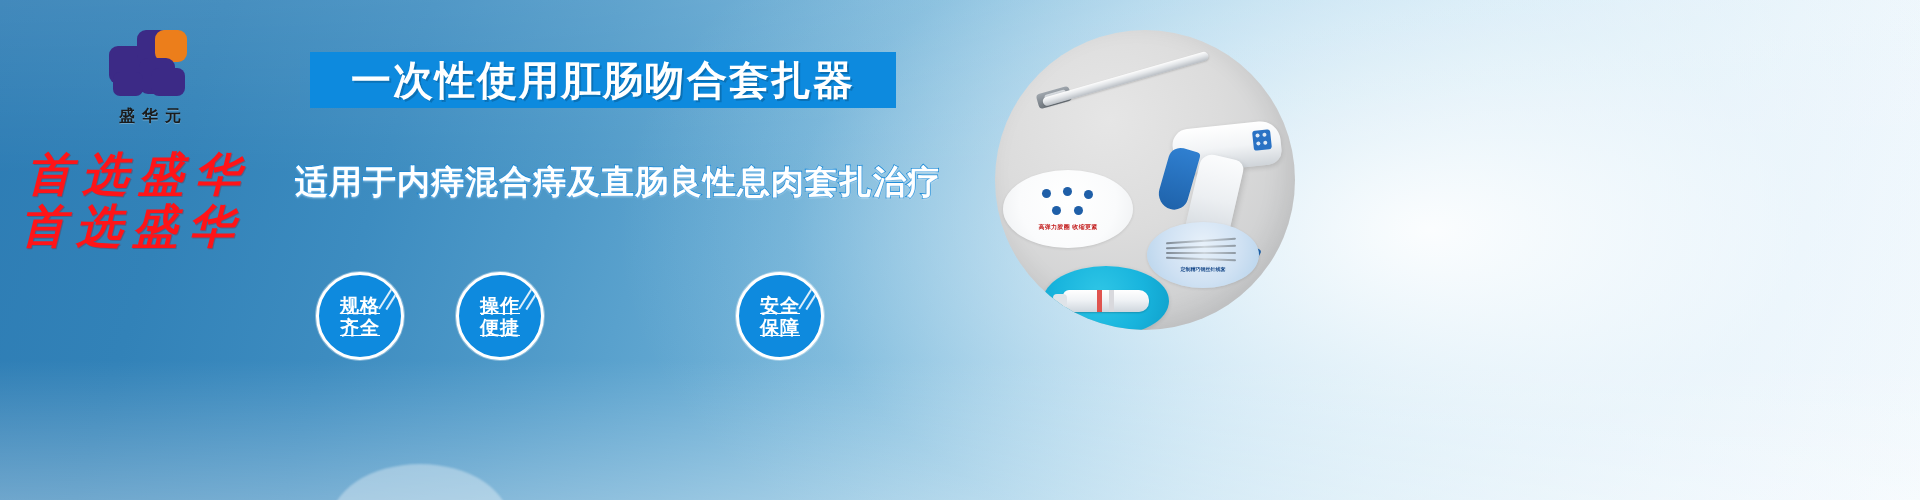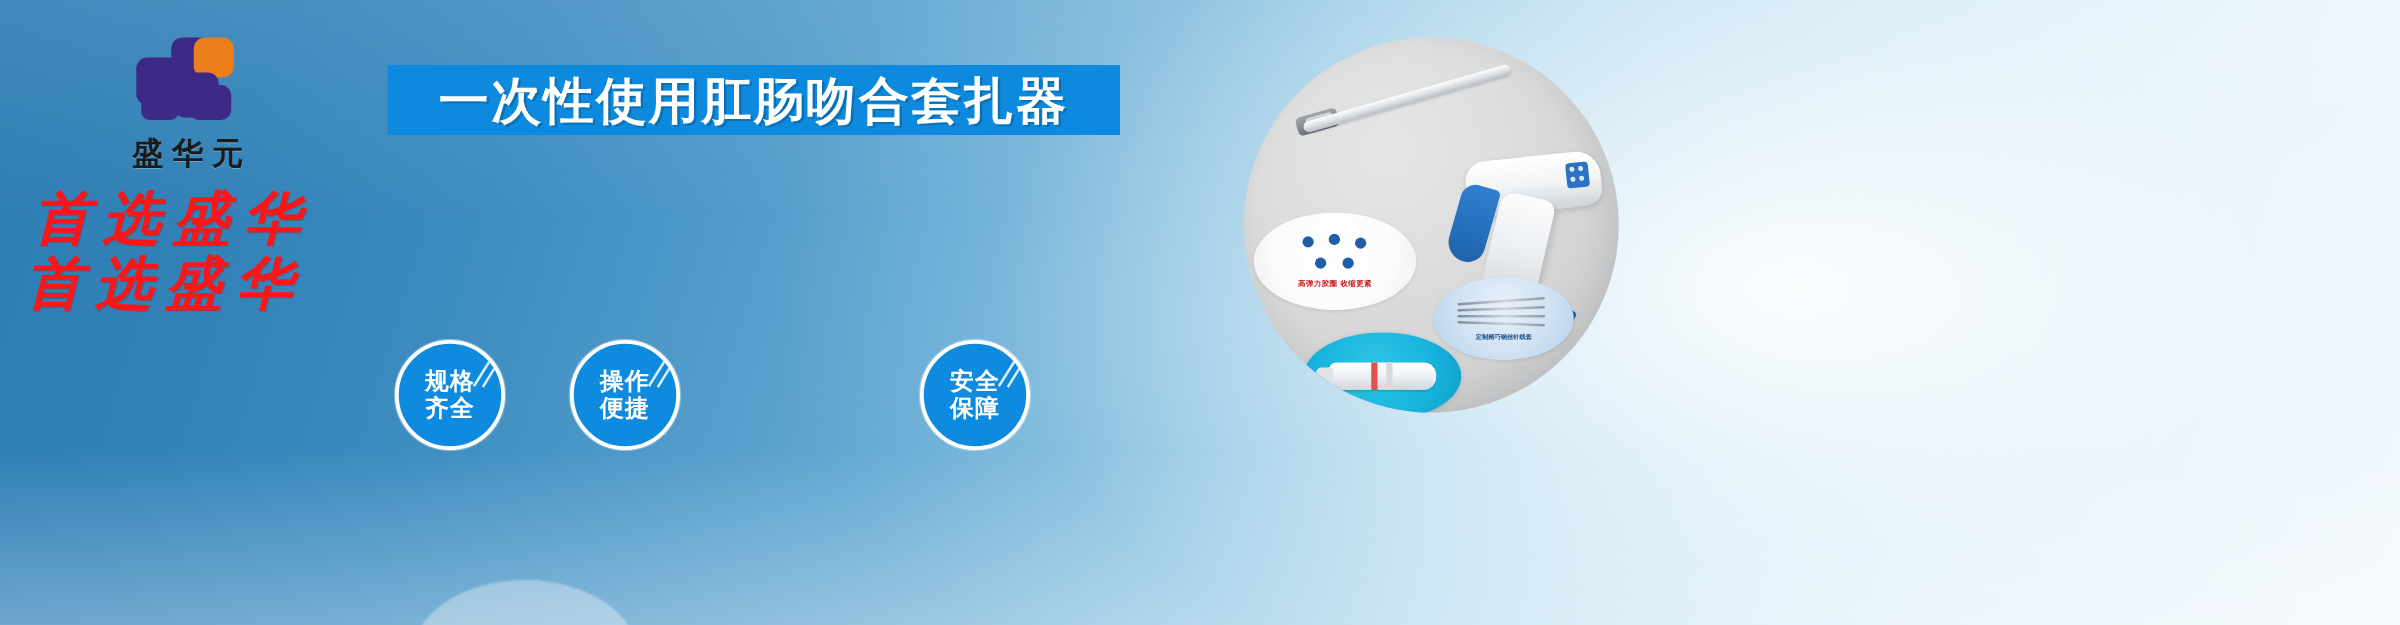--- a/index.html
+++ b/index.html
@@ -44,21 +44,21 @@
   .logo-mark { position:relative; width:86px; height:72px; margin:0 auto 6px auto; }
   .lm { position:absolute; border-radius:9px; }
   .lm-a { left:2px;  top:18px; width:38px; height:38px; background:#3c2a86; }
   .lm-b { left:30px; top:2px;  width:32px; height:34px; background:#3c2a86; border-radius:9px;}
   .lm-c { left:48px; top:2px;  width:32px; height:32px; background:#ec7e1b; }
   .lm-d { left:32px; top:30px; width:36px; height:36px; background:#3c2a86; }
   .lm-e { left:6px;  top:44px; width:30px; height:24px; background:#3c2a86; border-radius:7px; }
   .lm-f { left:44px; top:40px; width:34px; height:28px; background:#3c2a86; border-radius:8px; }
   .logo-name {
     font-family:"DejaVu Sans","Liberation Sans",sans-serif;
-    font-size:25px; font-weight:700; color:#1a1a1a;
+    font-size:16px; font-weight:700; color:#1a1a1a;
     letter-spacing:7px; text-indent:7px;
     text-shadow:0 1px 0 rgba(255,255,255,0.25);
   }
 
   
   .calligraphy { position:absolute; left:20px; top:150px; width:330px; }
   .cal-line {
     font-family:"DejaVu Serif","Liberation Serif",serif;
     color:#ff1418;
     font-weight:700;
@@ -118,21 +118,21 @@
     right:14px; top:10px;
     width:2px; height:26px;
     background:rgba(255,255,255,0.85);
     transform:rotate(32deg);
   }
   .feature .slash.s2 { right:9px; top:18px; height:18px; }
   .feature span {
     display:block;
     font-family:"DejaVu Sans","Liberation Sans",sans-serif;
     font-size:19px; font-weight:700; color:#ffffff;
-    line-height:1.18; letter-spacing:1px;
+    line-height:1.18; letter-spacing:1px;text-decoration:underline;
   }
   .f0 { left:0px; }
   .f1 { left:140px; }
   .f2 { left:280px; }
   .f3 { left:420px; }
 
   
   .product {
     position:absolute;
     left:995px; top:30px;
@@ -285,20 +285,21 @@
 
   <div class="calligraphy">
     <div class="cal-line l1">首选盛华</div>
     <div class="cal-line l2">首选盛华</div>
   </div>
 
   <div class="title-bar">
     <div class="title-text">一次性使用肛肠吻合套扎器</div>
   </div>
 
+  <div class="subtitle">适用于内痔混合痔及直肠良性息肉套扎治疗</div>
 
   <div class="features">
 
     <div class="feature f0">
       <i class="slash"></i>
       <i class="slash s2"></i>
       <span>规格</span>
       <span>齐全</span>
     </div>
 

